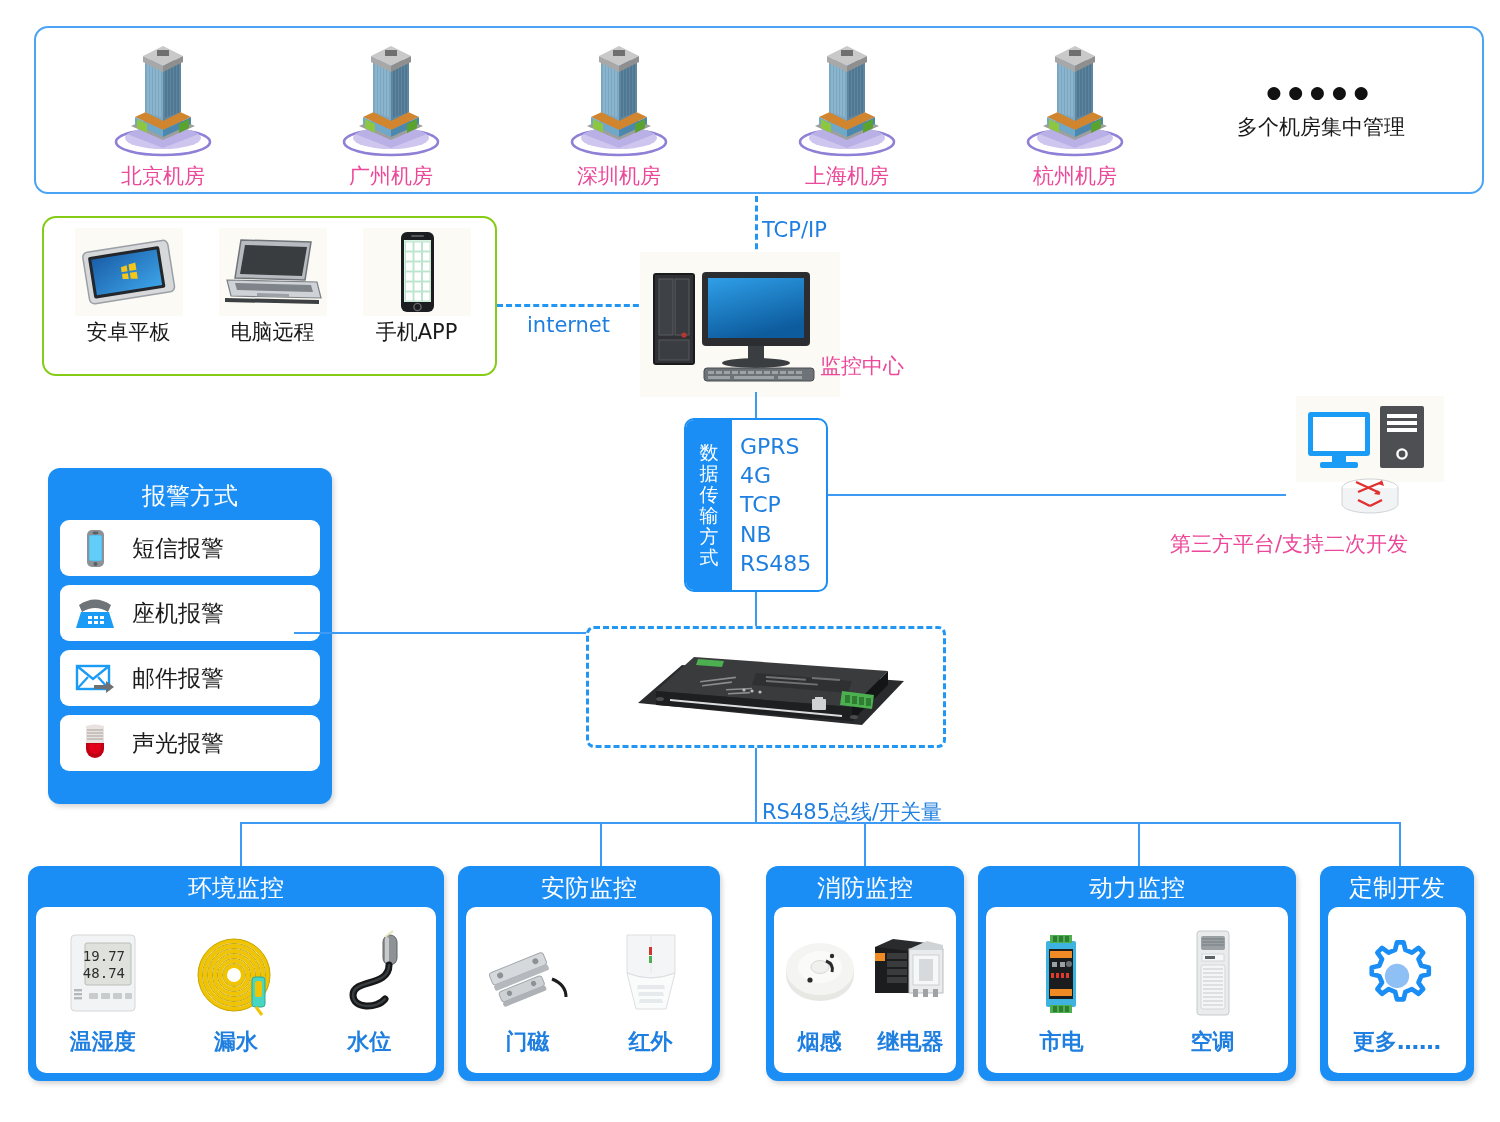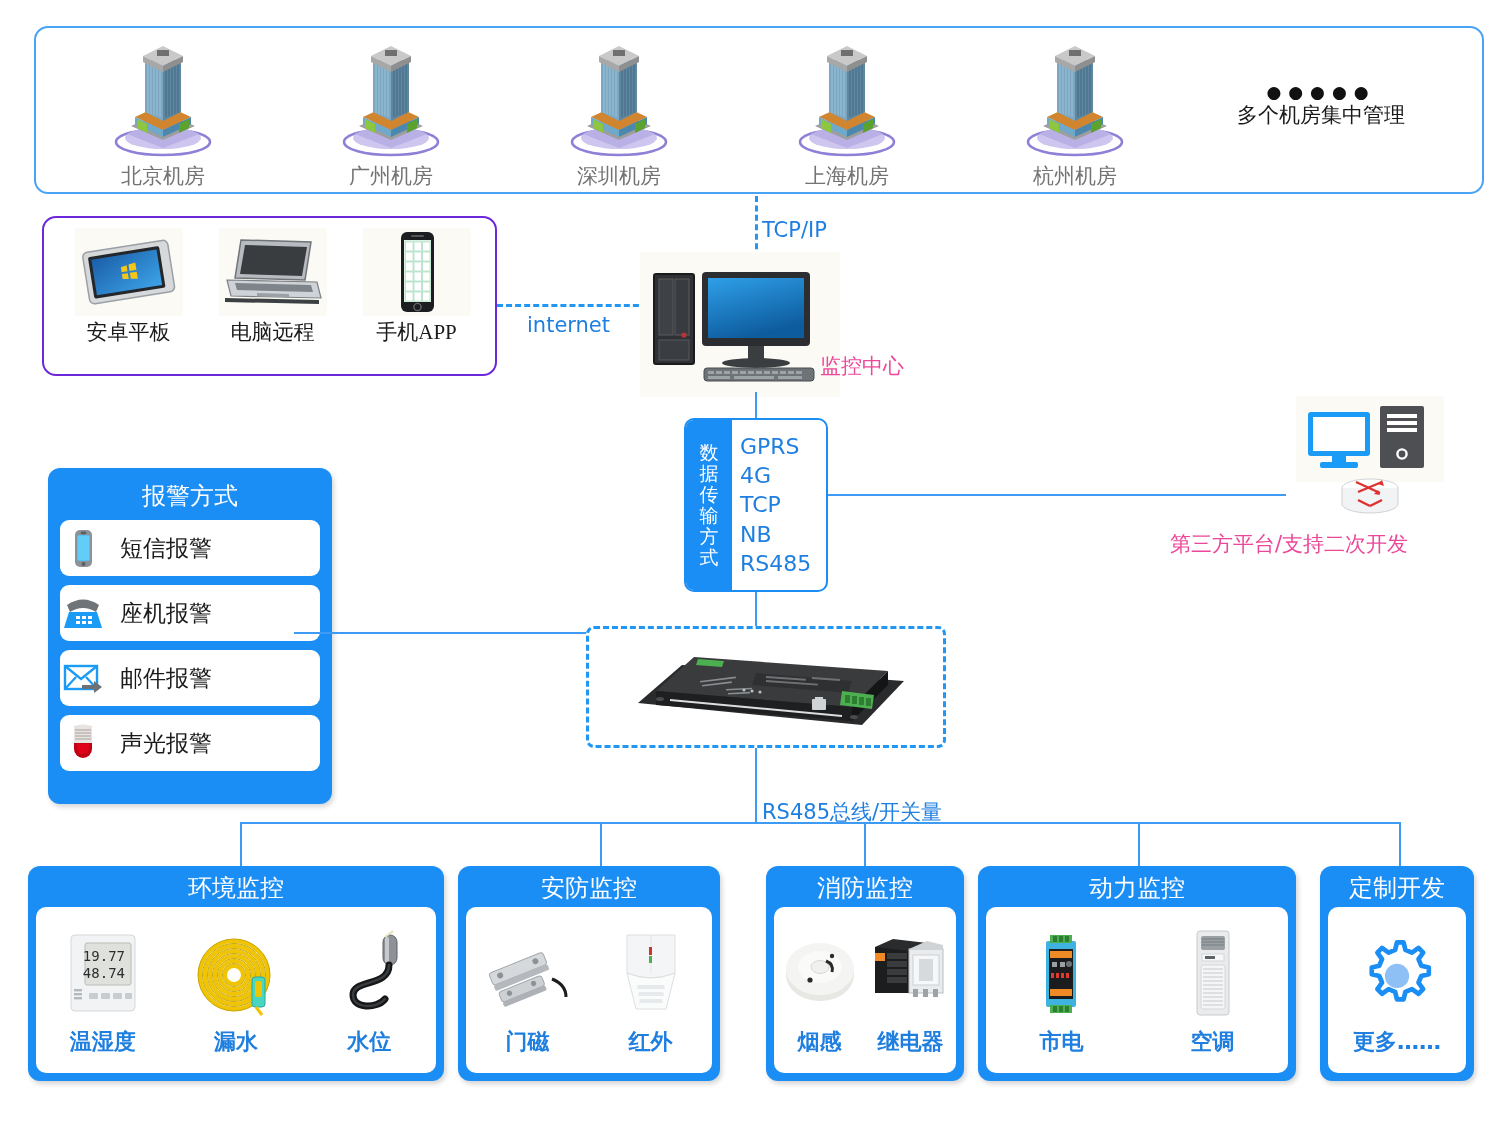--- a/index.html
+++ b/index.html
@@ -15,31 +15,31 @@
   .abs { position: absolute; }
   .label-cn { color: #ec4899; font-size: 21px; white-space: nowrap; }
   .label-blue { color: #1f7fe0; font-size: 21px; white-space: nowrap; }
 
   
   #rooms-panel {
     left: 34px; top: 26px; width: 1450px; height: 168px;
     border: 2px solid #4aa3f5; border-radius: 14px; background: #fff;
   }
   .room { position: absolute; width: 170px; text-align: center; top: 14px; }
-  .room-label { font-size: 21px; color: #737373; margin-top: 2px; }
+  .room-label { font-size: 21px; color: #ec4899; margin-top: 2px; }
   .bldg { width: 120px; height: 118px; margin: 0 auto; display:block; }
 
   .dots-row { position: absolute; left: 1165px; top: 56px; width: 240px; text-align: center; }
   .dots-row .dots { letter-spacing: 7px; font-size: 17px; color: #111; line-height: 1; }
-  .dots-row .cap { font-size: 21px; color: #1a1a1a; }
+  .dots-row .cap { font-size: 21px; color: #1a1a1a; margin-top: 12px; }
 
   
   #clients-panel {
     left: 42px; top: 216px; width: 455px; height: 160px;
-    border: 2px solid #6d28d9; border-radius: 14px; background: #fff; font-family: Liberation Serif, serif;
+    border: 2px solid #84cc16; border-radius: 14px; background: #fff;
   }
   .client { position: absolute; top: 10px; width: 145px; text-align: center; }
   .client-label { font-size: 21px; color: #1a1a1a; margin-top: 2px; }
   .client-img { width: 108px; height: 88px; display:block; margin: 0 auto; }
 
   
   #mc-wrap { left: 640px; top: 252px; width: 200px; height: 145px; background: #fbfaf4; }
   #mc-label { left: 820px; top: 352px; }
 
   
@@ -67,21 +67,21 @@
 
   
   #alarm-panel {
     left: 48px; top: 468px; width: 284px; height: 336px;
     background: #1a8ef5; border-radius: 12px; padding: 8px 12px 12px 12px;
     box-shadow: 2px 3px 5px rgba(0,0,0,0.16);
   }
   #alarm-title { color: #fff; font-size: 24px; text-align: center; margin: 4px 0 8px; }
   .alarm-row {
     height: 56px; background: #fff; border-radius: 9px;
-    display: flex; align-items: center; margin-bottom: 9px; 
+    display: flex; align-items: center; margin-bottom: 9px; padding-left: 12px;
   }
   .alarm-row:last-child { margin-bottom: 0; text-align: right; }
   .alarm-ico { width: 46px; height: 42px; flex: 0 0 46px; }
   .alarm-txt { font-size: 23px; color: #1a1a1a; margin-left: 14px; }
 
   
   #ctrl-box {
     left: 586px; top: 626px; width: 360px; height: 122px;
     border: 3px dashed #2196f3; border-radius: 8px; background: #fff;
   }

